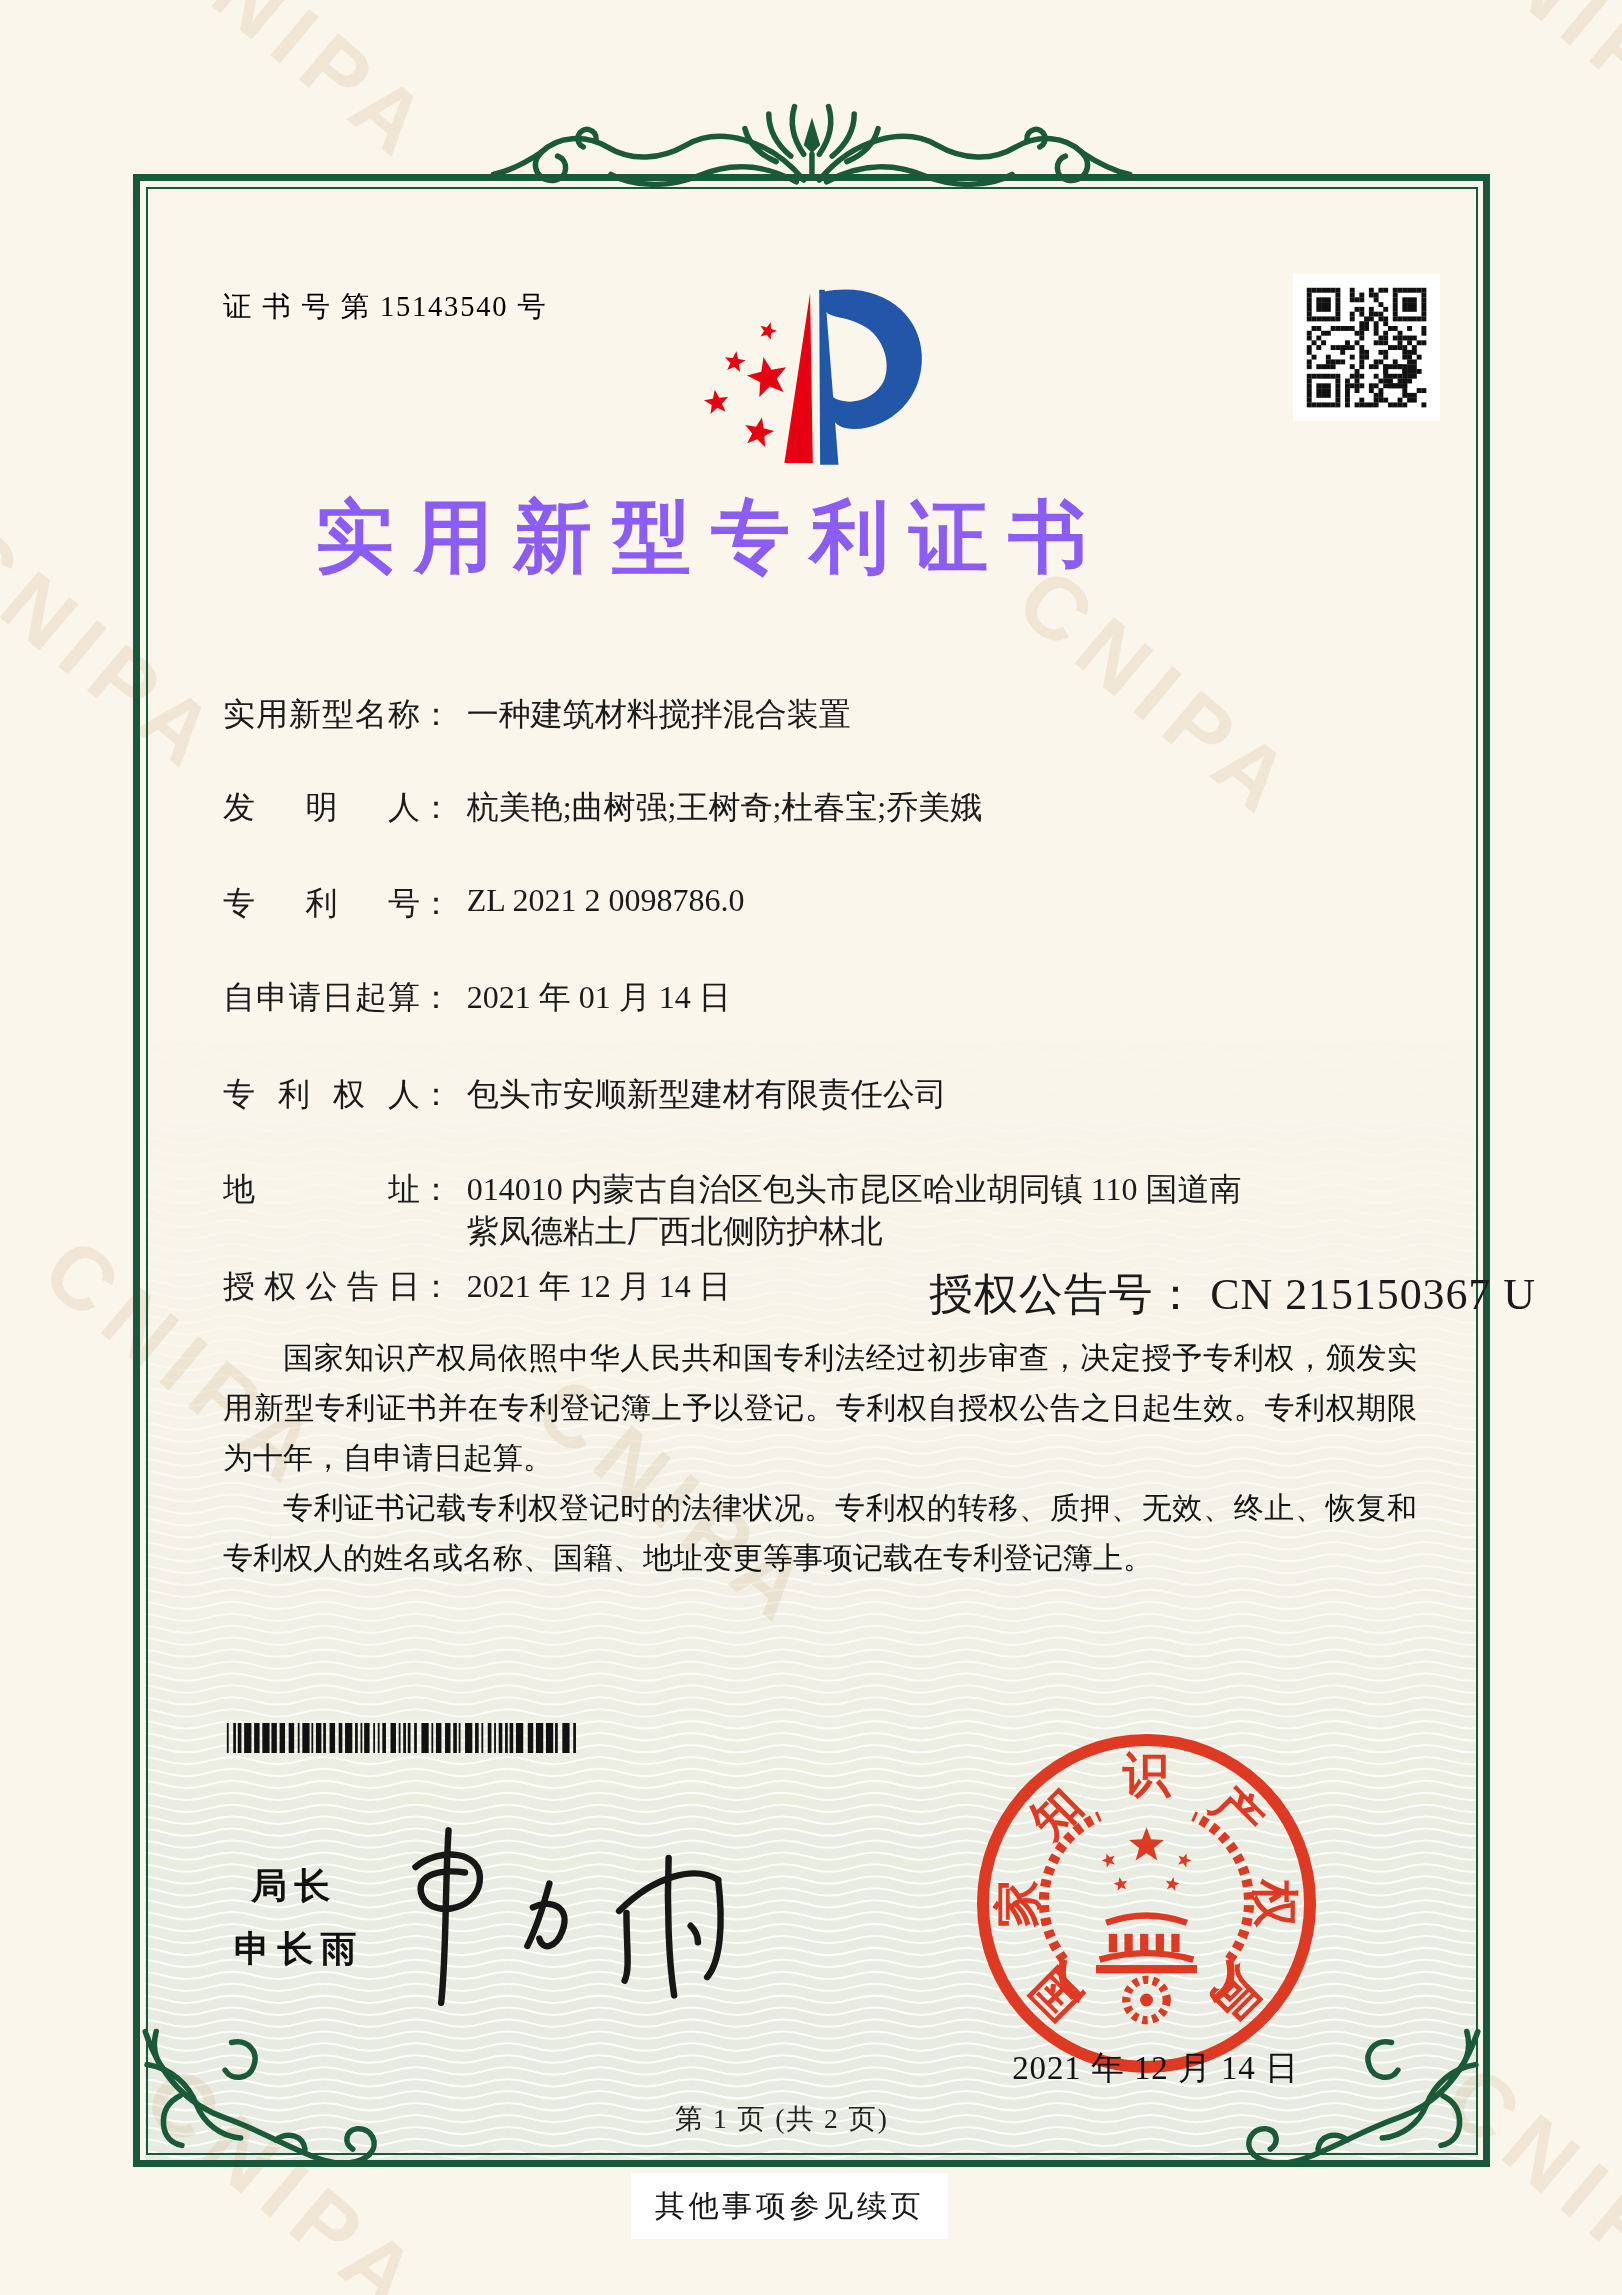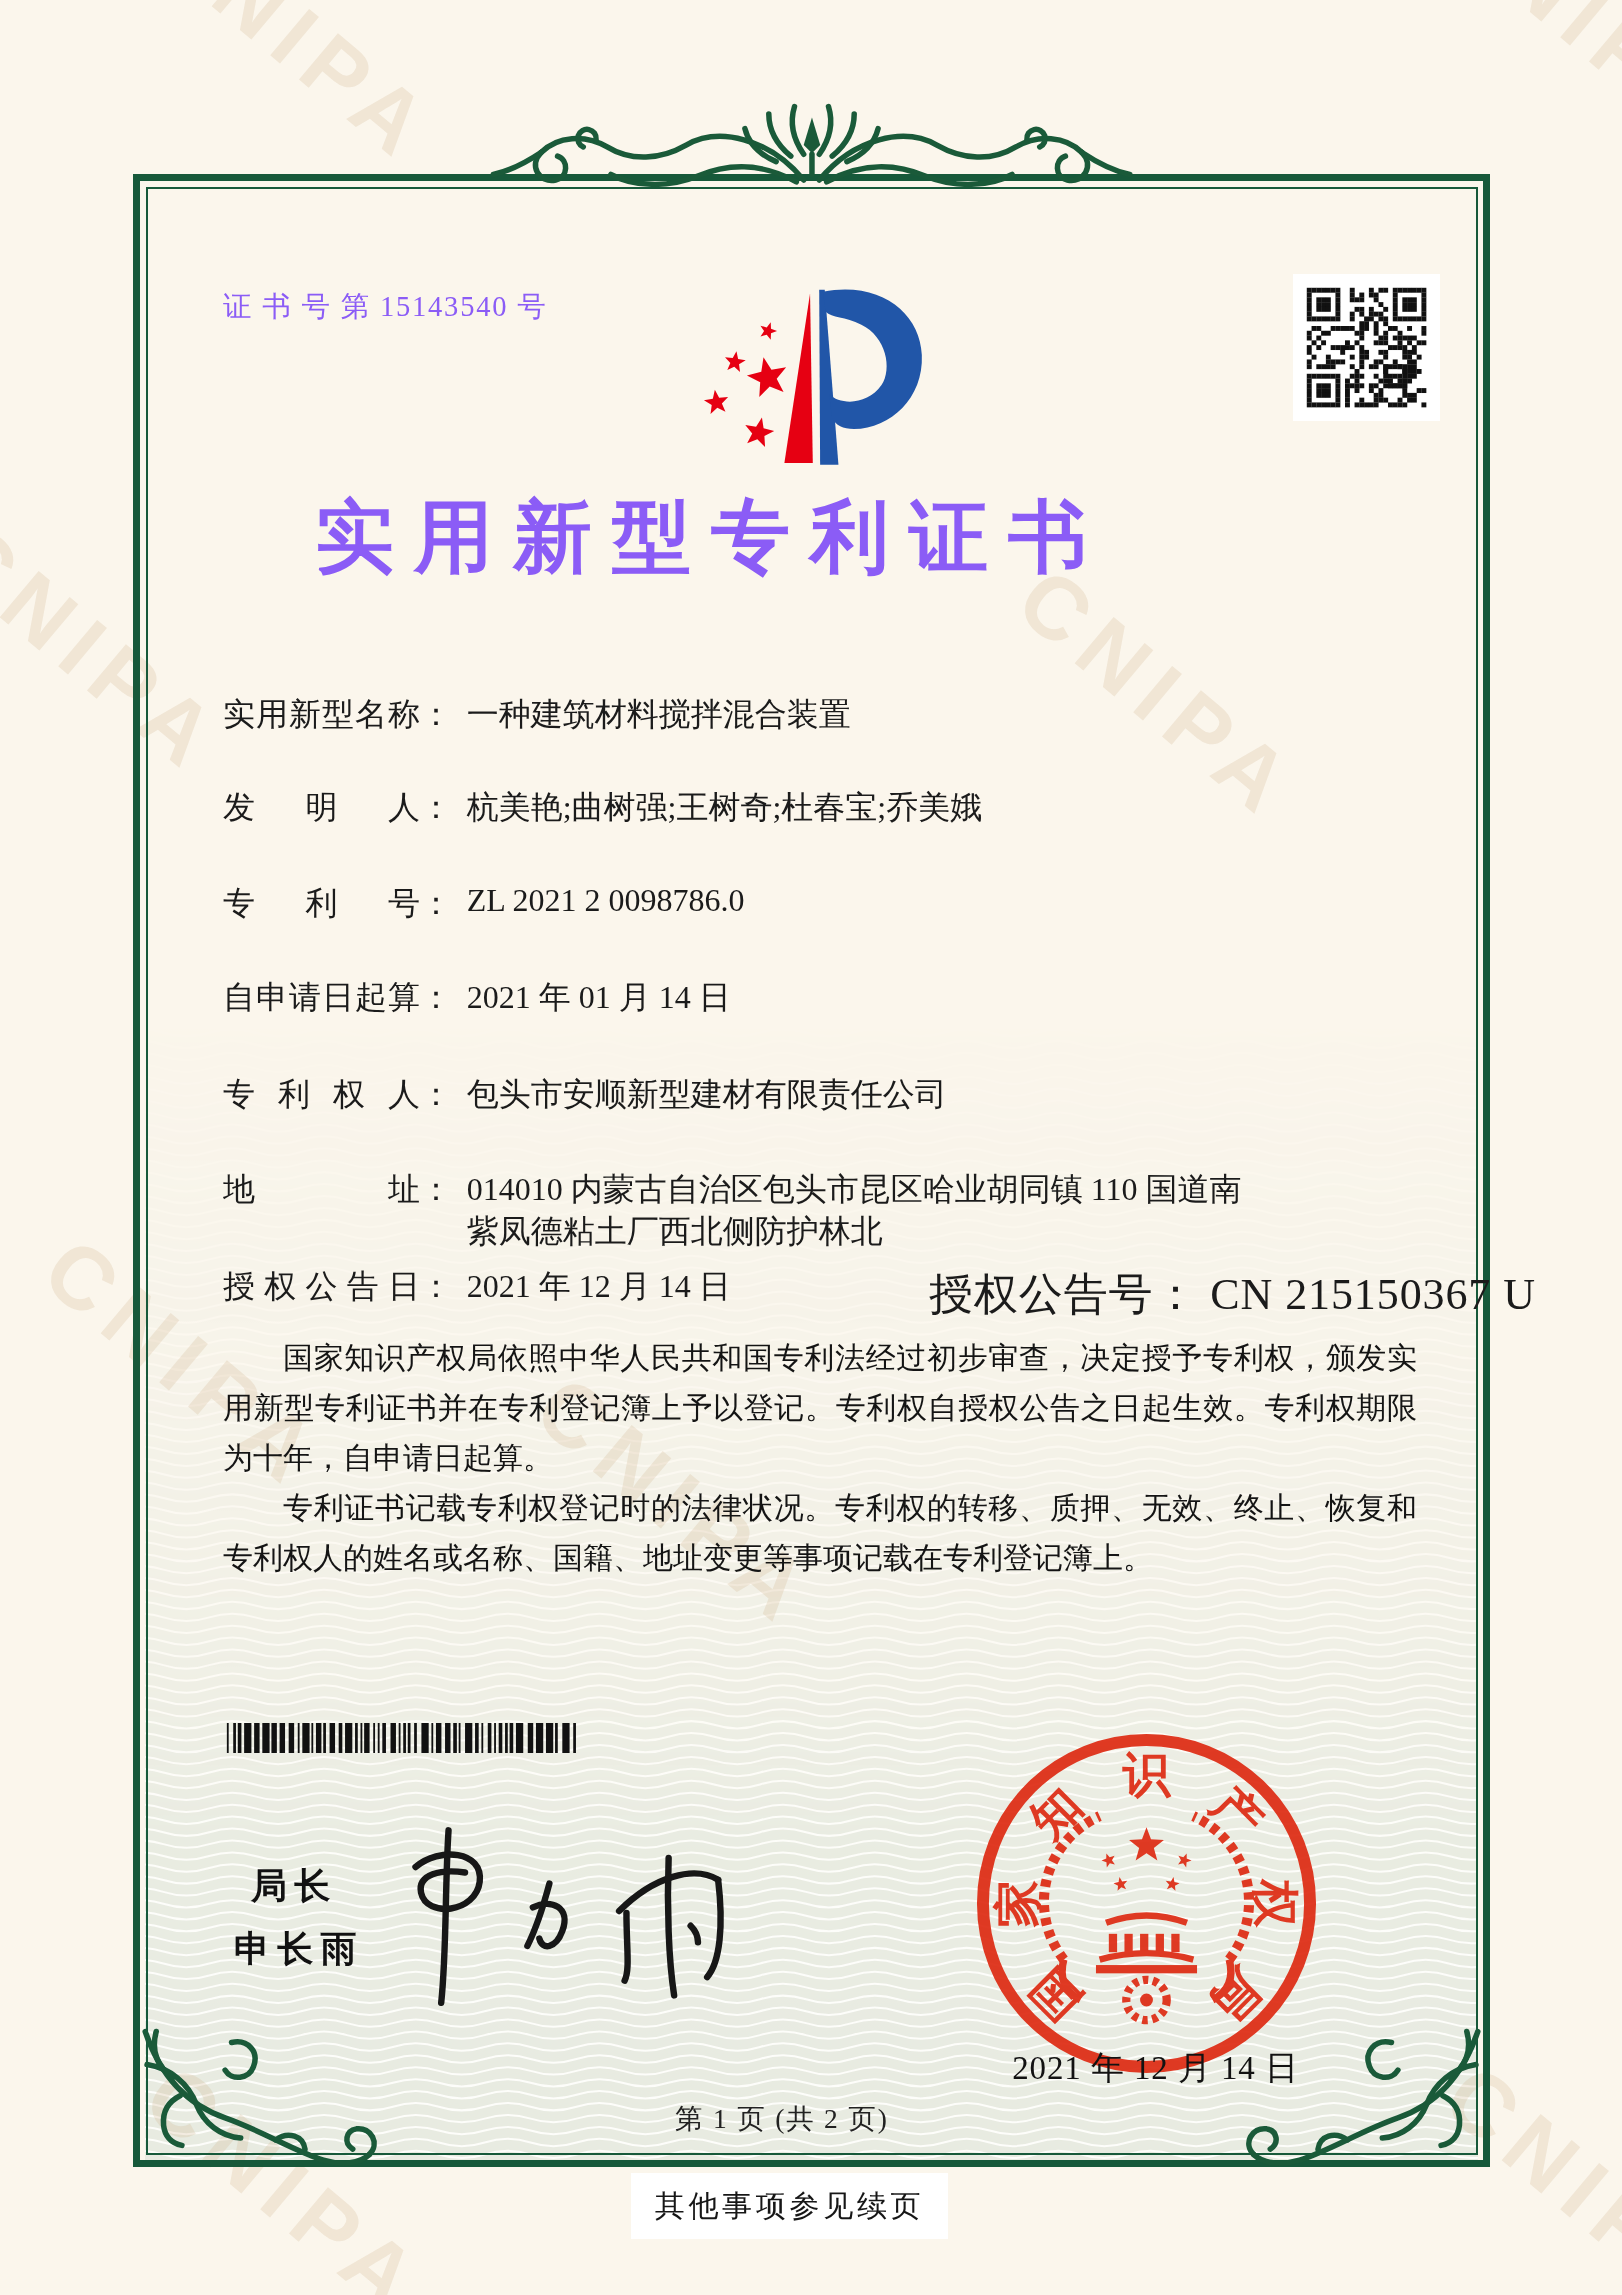--- a/index.html
+++ b/index.html
@@ -8,21 +8,21 @@
   .abs{position:absolute;}
   
   .wm{position:absolute;font-family:"Liberation Sans","DejaVu Sans",sans-serif;
       font-weight:bold;font-size:88px;letter-spacing:13px;color:rgba(203,174,132,0.22);
       transform:rotate(40deg);white-space:nowrap;}
   
   .frame-outer{position:absolute;left:133px;top:174px;width:1357px;height:1993px;
       border:7.3px solid #17593a;box-sizing:border-box;}
   .frame-inner{position:absolute;left:5.5px;top:5.5px;right:5.5px;bottom:5.5px;border:2.8px solid #17593a;}
   
-  .certno{position:absolute;left:223px;top:288px;font-size:28.5px;color:#8b5cf6;letter-spacing:1.8px;}
+  .certno{position:absolute;left:223px;top:288px;font-size:28.5px;color:#000000;letter-spacing:1.8px;}
   .title{position:absolute;left:0;top:485px;width:1422px;text-align:center;font-size:79px;
       font-weight:700;letter-spacing:20px;color:#8b5cf6;}
   
   .row{position:absolute;left:223px;font-size:32px;color:#1b1b1b;display:flex;align-items:flex-start;}
   .flabel{display:inline-block;width:197px;text-align:justify;text-align-last:justify;flex:none;}
   .colon{flex:none;}
   .fvalue{margin-left:14.7px;flex:none;}
   .fvalue.wrap{display:inline-block;width:799px;line-height:42px;white-space:normal;}
   .grantno{position:absolute;left:929px;top:1265px;font-size:44px;color:#1b1b1b;letter-spacing:0.9px;}
   

